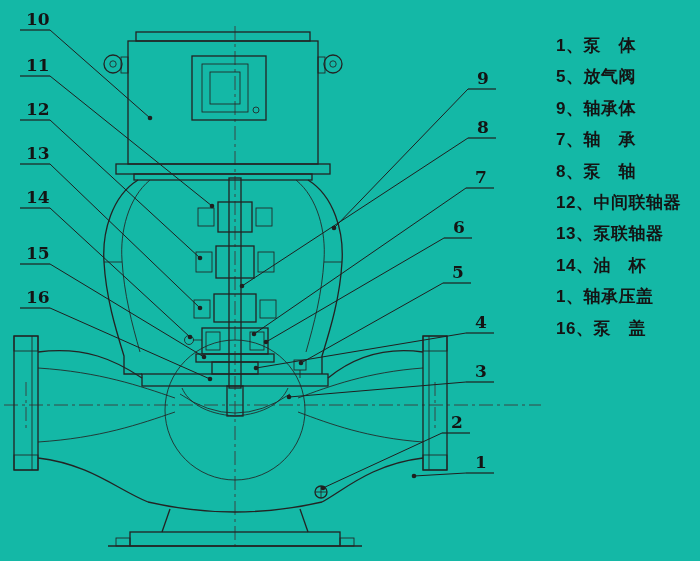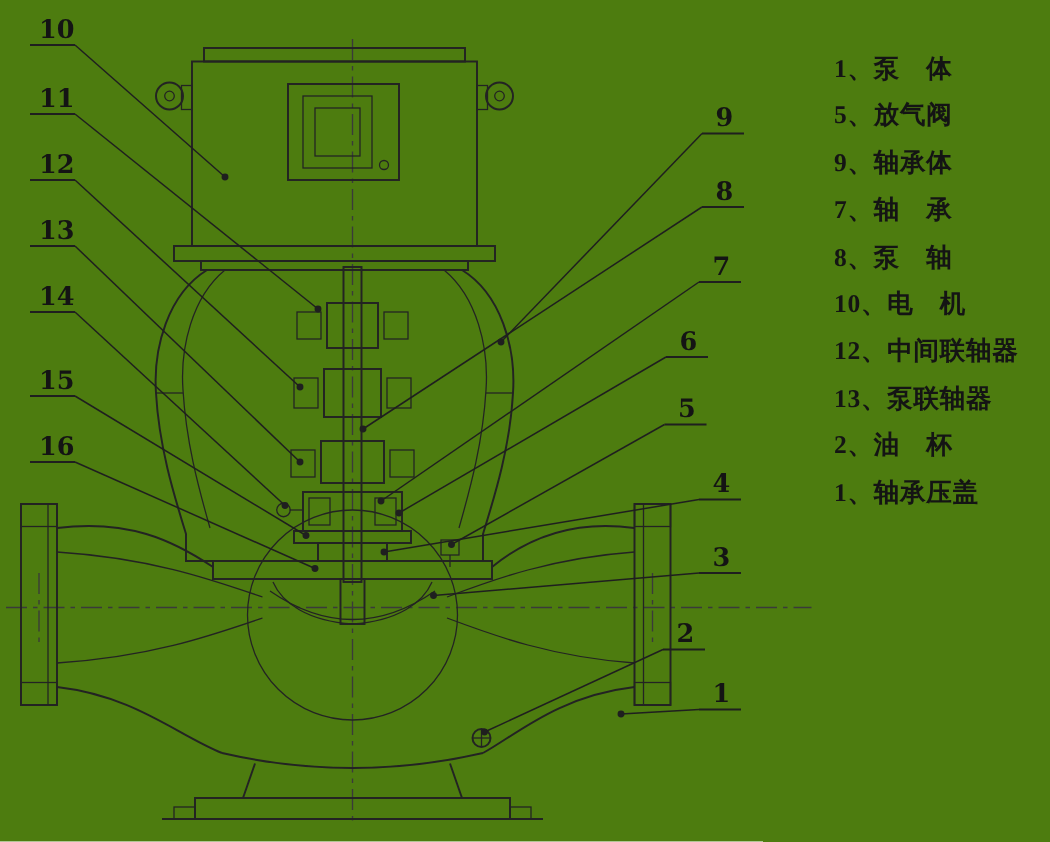--- a/index.html
+++ b/index.html
@@ -1,25 +1,25 @@
 <!DOCTYPE html>
 <html><head>
 <meta charset="utf-8">
 <style>
   html,body { margin:0; padding:0; background:#ffffff; }
   .stage {
     position:relative; width:700px; height:561px;
-    background:#4d7c0f; overflow:hidden;
+    background:#14b8a6; overflow:hidden;
     font-family:"DejaVu Sans", sans-serif;
   }
   .diagram-wrap { position:absolute; left:0; top:0; width:545px; height:561px; }
   .legend { position:absolute; left:556px; top:30px; width:140px; }
   .legend-row {
     height:31.4px; line-height:31.4px;
-    font-family:Liberation Serif, serif;
+    font-family:Liberation Sans, sans-serif;
     font-weight:bold; font-size:17px; color:#141414;
     white-space:pre; letter-spacing:0.5px;
   }
   
   .o   { fill:none; stroke:#232323; stroke-width:1.3; }
   .t   { stroke-width:0.85; }
   .cl  { stroke:#3a3a3a; stroke-width:0.9; stroke-dasharray:14 4 3 4; fill:none; }
   .ld  { stroke:#1f1f1f; stroke-width:1; fill:none; }
   .ul  { stroke:#1f1f1f; stroke-width:1.2; fill:none; }
   .co  { font-family:"DejaVu Serif", serif; font-weight:bold; font-size:17px; fill:#141414; }
@@ -260,20 +260,20 @@
     </g>
   </svg>
   </div>
 
   <div class="legend">
     <div class="legend-row">1、泵　体</div>
     <div class="legend-row">5、放气阀</div>
     <div class="legend-row">9、轴承体</div>
     <div class="legend-row">7、轴　承</div>
     <div class="legend-row">8、泵　轴</div>
-    <div class="legend-row">10、电　机</div>
     <div class="legend-row">12、中间联轴器</div>
     <div class="legend-row">13、泵联轴器</div>
-    <div class="legend-row">2、油　杯</div>
+    <div class="legend-row">14、油　杯</div>
     <div class="legend-row">1、轴承压盖</div>
+    <div class="legend-row">16、泵　盖</div>
   </div>
 
 </div>
 
 </body></html>

